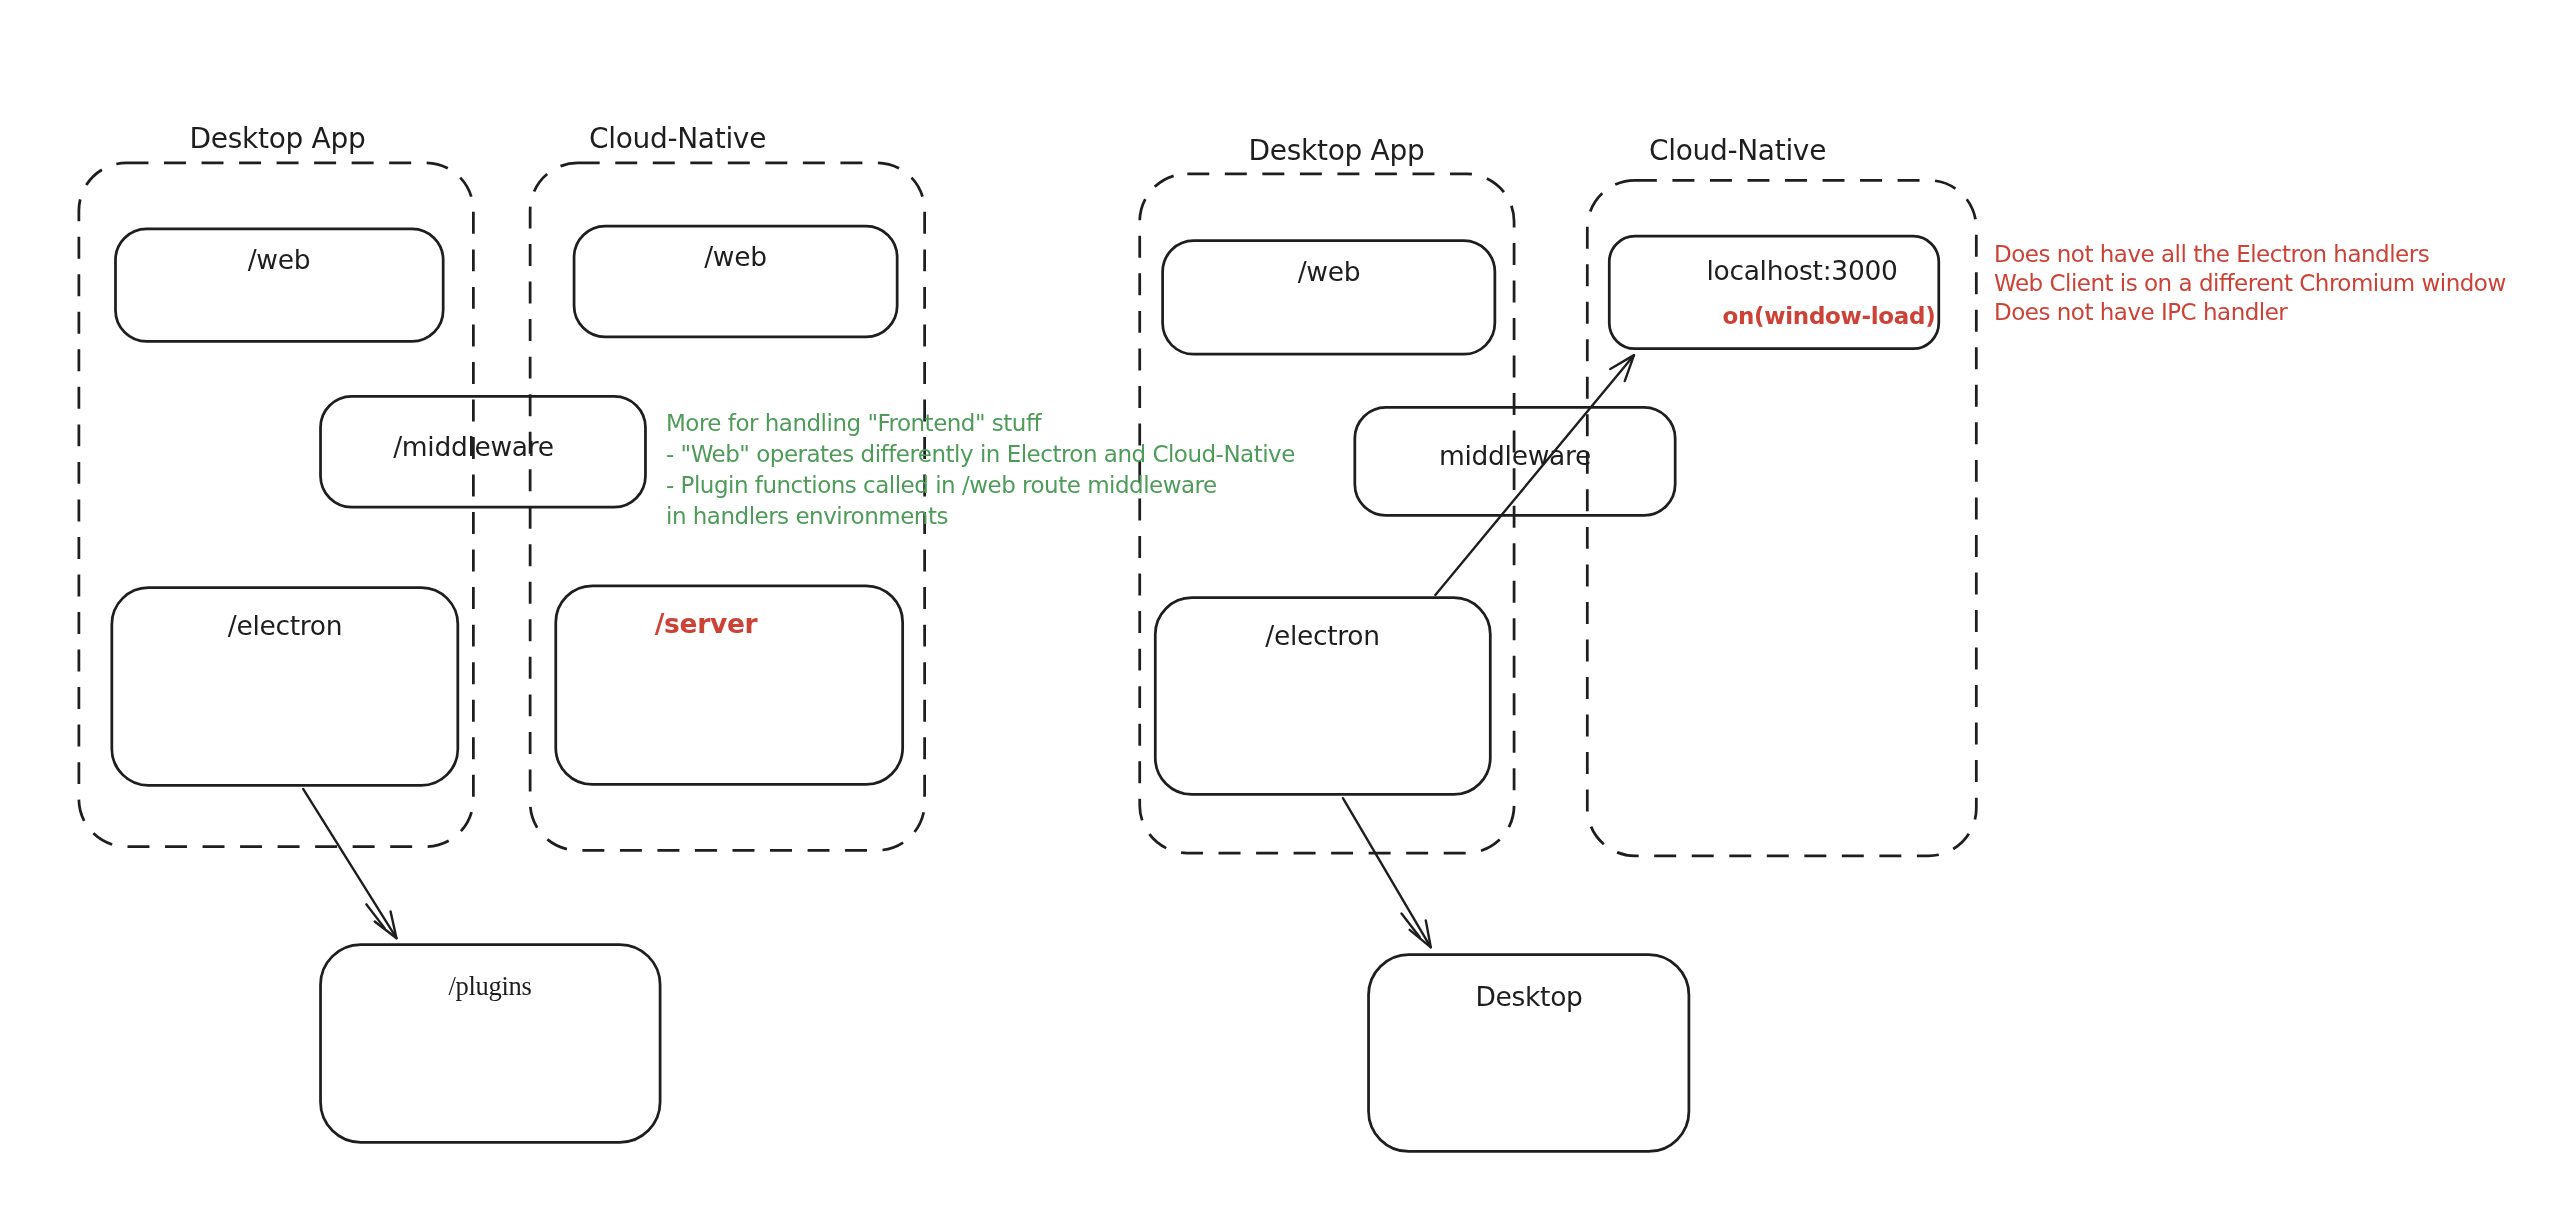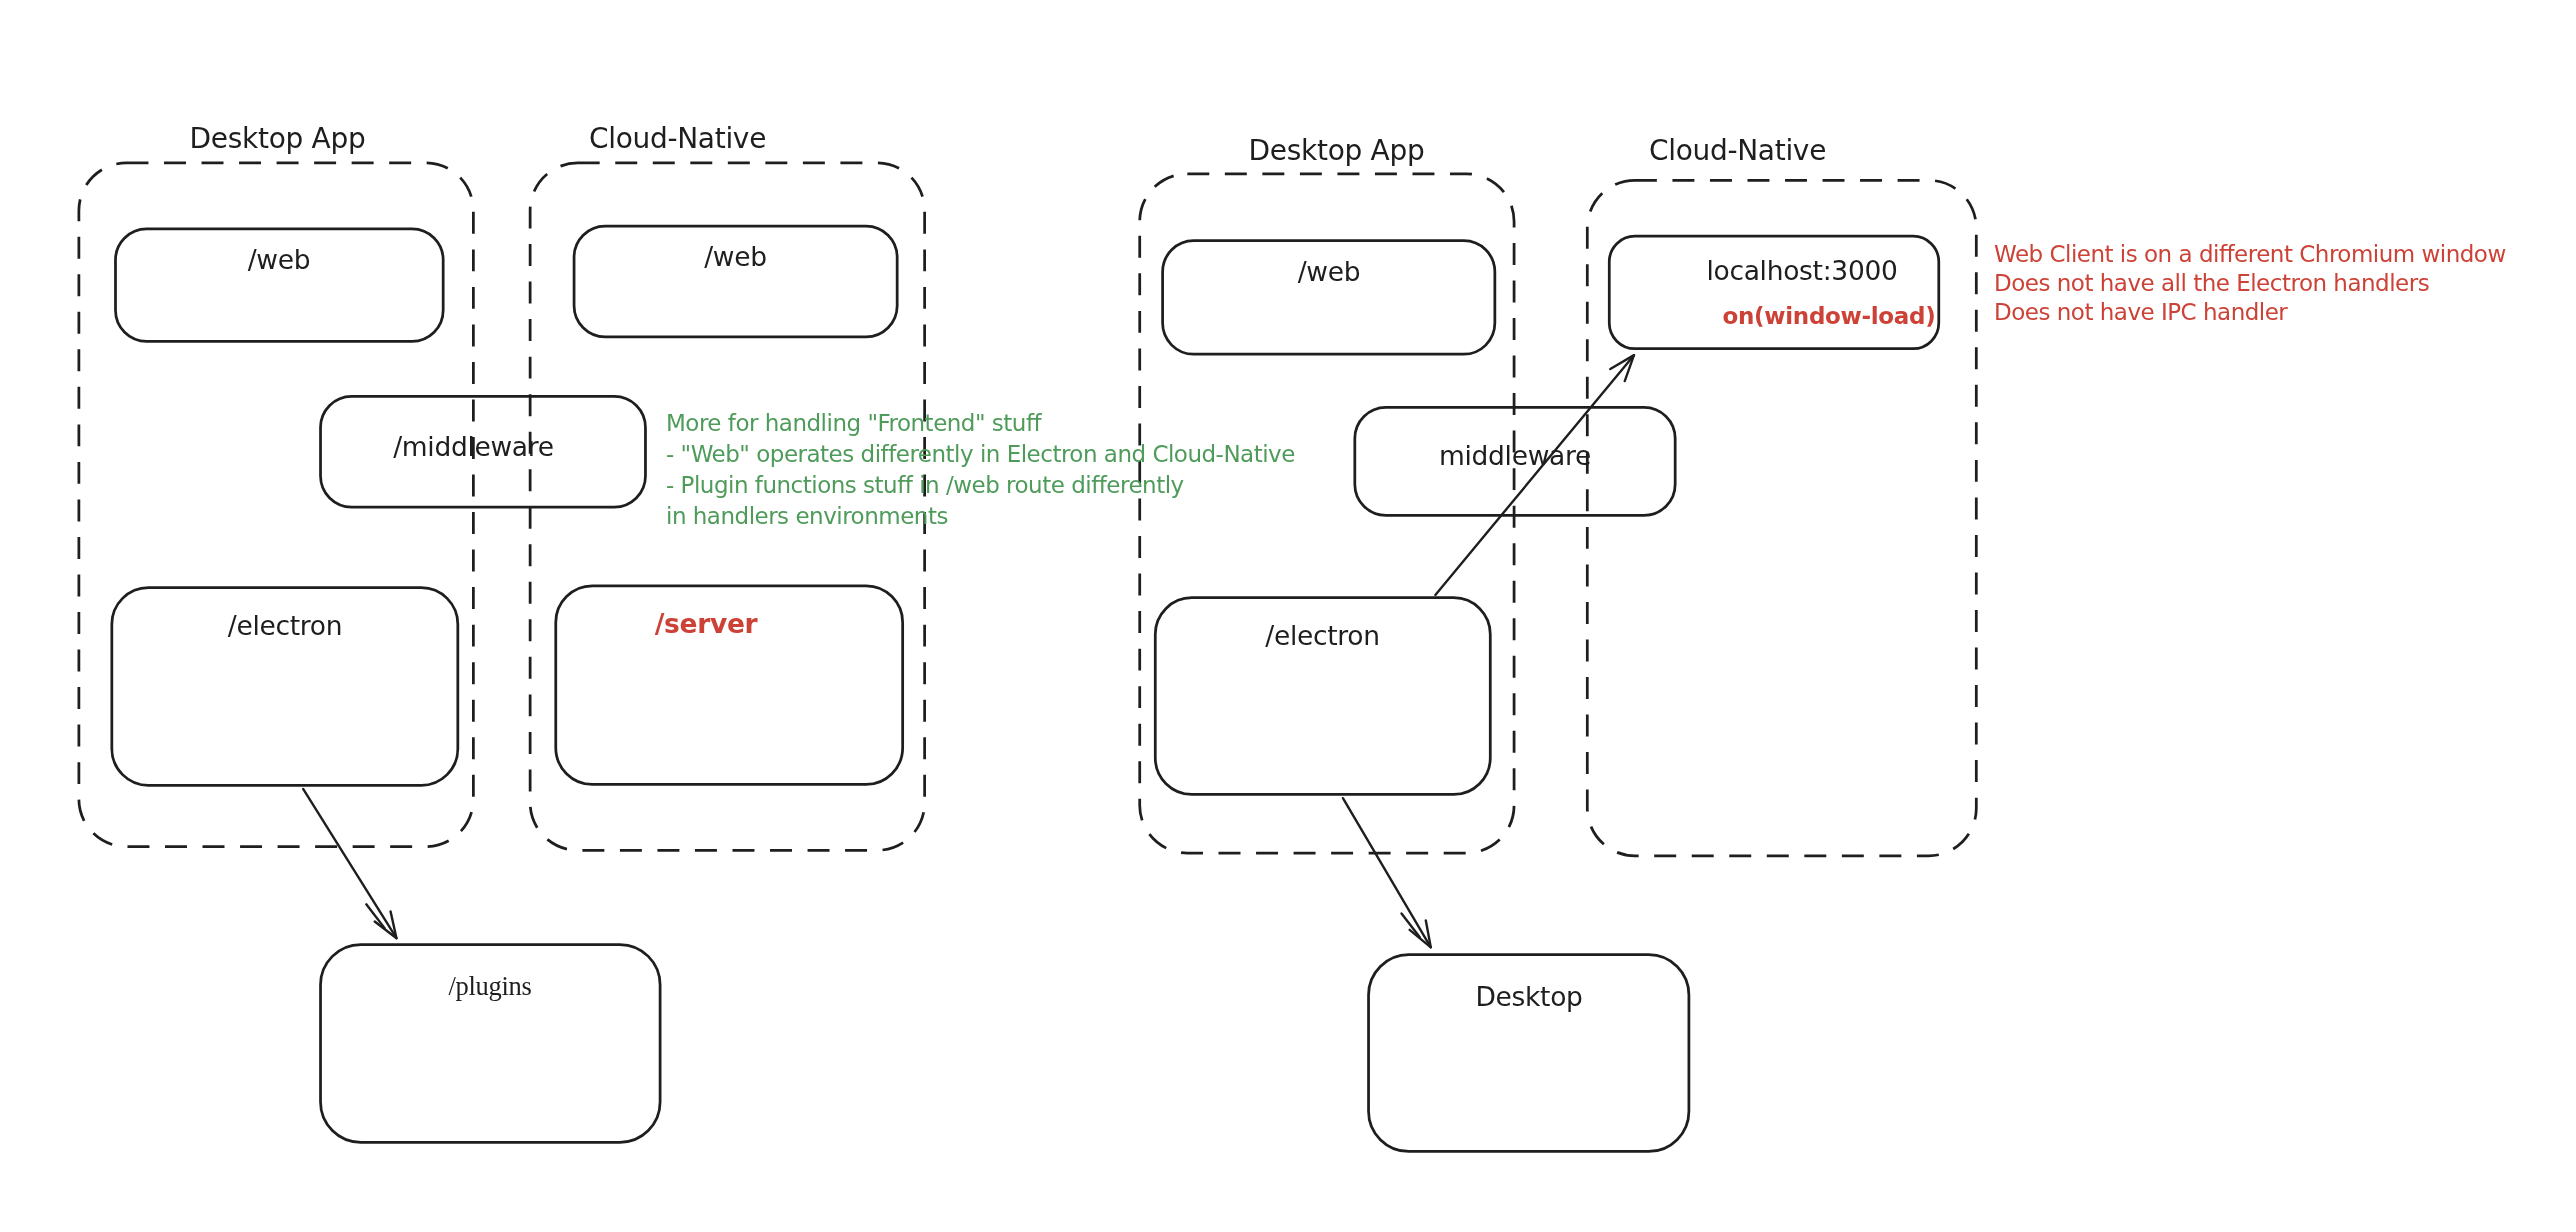--- a/index.html
+++ b/index.html
@@ -108,24 +108,24 @@
   <div class="lbl" style="left:1163px; top:256px; width:332px;">/web</div>
   <div class="lbl" style="left:1609px; top:255px; width:386px;">localhost:3000</div>
   <div class="lbl sub-lbl red-text" style="left:1719px; top:303px; width:220px;">on(window-load)</div>
   <div class="lbl" style="left:1355px; top:440px; width:320px;">middleware</div>
   <div class="lbl" style="left:1155px; top:620px; width:335px;">/electron</div>
   <div class="lbl" style="left:1369px; top:981px; width:320px;">Desktop</div>
 
   <div class="note note-green" style="left:666px; top:408px;">
     <div>More for handling "Frontend" stuff</div>
     <div>- "Web" operates differently in Electron and Cloud-Native</div>
-    <div>- Plugin functions stuff in /web route differently</div>
+    <div>- Plugin functions called in /web route middleware</div>
     <div>in handlers environments</div>
   </div>
 
   <div class="note note-red" style="left:1994px; top:240px;">
+    <div>Does not have all the Electron handlers</div>
     <div>Web Client is on a different Chromium window</div>
-    <div>Does not have all the Electron handlers</div>
     <div>Does not have IPC handler</div>
   </div>
 
 </div>
 
 
 </body></html>

